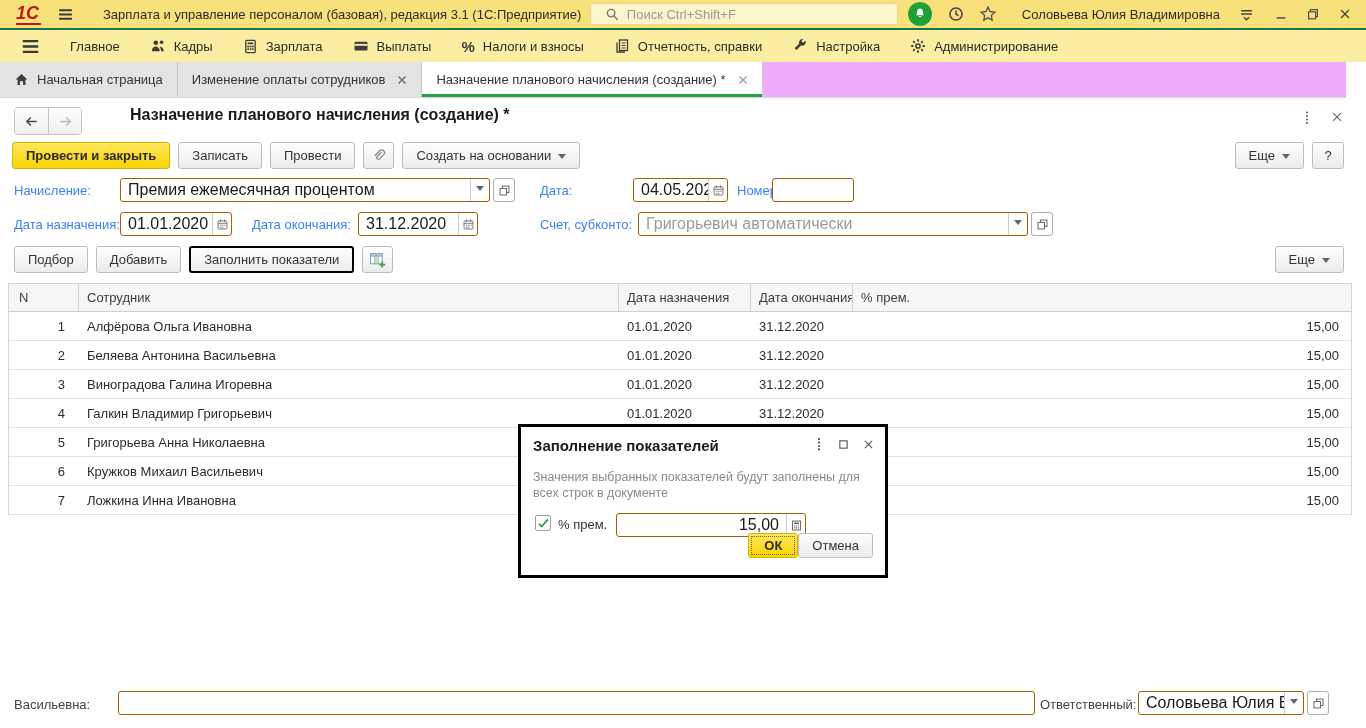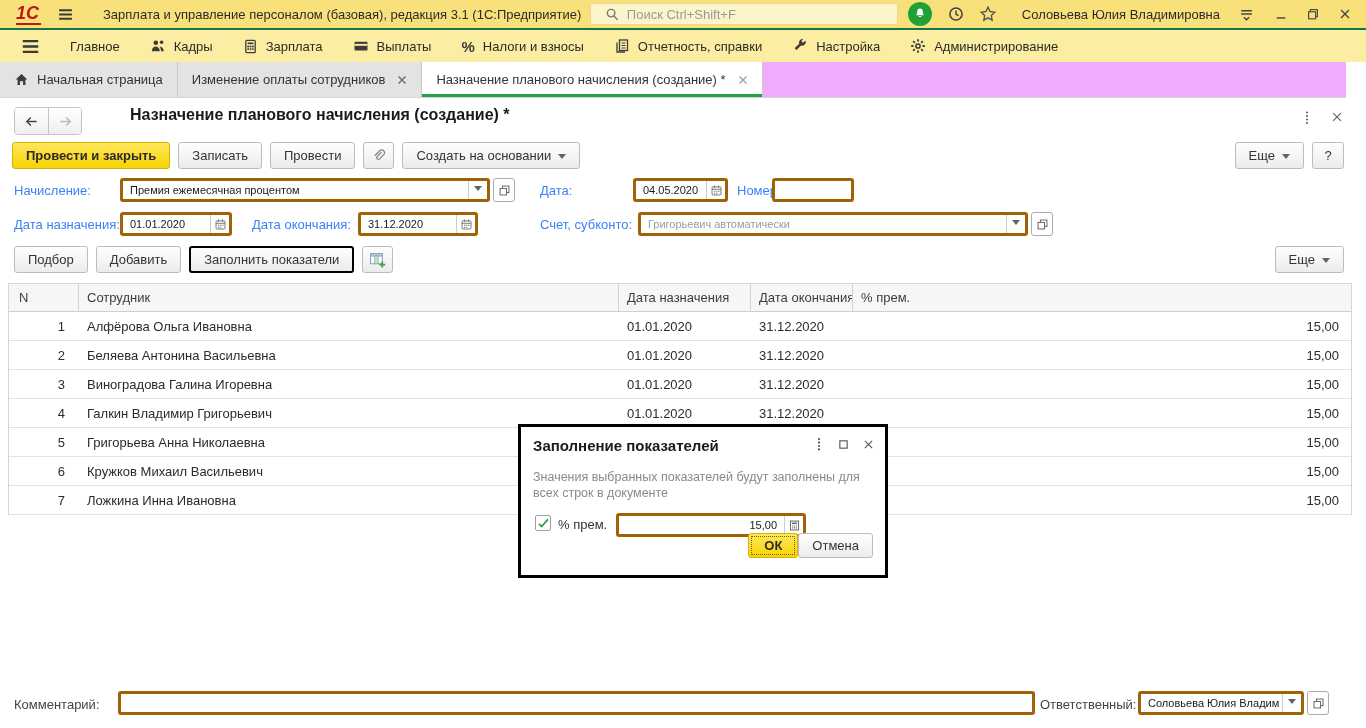--- a/index.html
+++ b/index.html
@@ -44,21 +44,21 @@
 
   
   .btn{display:inline-flex;align-items:center;justify-content:center;height:27px;padding:8px 13px;
        background:linear-gradient(#fefefe,#ececec);border:1px solid #bdbdbd;border-radius:3px;
        font-size:13px;color:#333;white-space:nowrap;cursor:default;}
   .btn-yellow{background:linear-gradient(#ffe65c,#f8d403);border-color:#d2b300;font-weight:bold;color:#2b2b2b;}
   .btn-hl{border:2px solid #000;}
   .caret{width:0;height:0;border:4px solid transparent;border-top:5px solid #5c6670;margin:5px 0 0 7px;}
   .flabel{position:absolute;color:#3b82f6;white-space:nowrap;}
   .input{position:absolute;display:flex;align-items:stretch;height:24px;background:#fff;
-         border:3px solid #a16207;border-radius:3px;font-size:11px;}
+         border:1px solid #a16207;border-radius:3px;font-size:16px;}
   .input .val{flex:1;display:flex;align-items:center;padding:0 7px;color:#1a1a1a;
               white-space:nowrap;overflow:hidden;}
   .input .val.num{justify-content:flex-end;}
   .input .val.ph{color:#9b9b9b;}
   .input .cellbtn{width:19px;border-left:1px solid #c9ccd0;display:flex;align-items:center;justify-content:center;}
   .sqbtn{position:absolute;width:22px;height:24px;background:#fff;border:1px solid #a8adb3;
          border-radius:3px;display:flex;align-items:center;justify-content:center;}
 
   
   .navgrp{position:absolute;left:14px;top:107px;display:flex;border:1px solid #c3c3c3;border-radius:4px;overflow:hidden;}
@@ -512,21 +512,21 @@
             </g>
           </svg>
       </span>
     </div>
     <div class="dlg-btns">
       <span class="btn btn-yellow btn-ok" style="height:25px;">ОК</span>
       <span class="btn btn-cancel" style="height:25px;">Отмена</span>
     </div>
   </div>
 
-  <span class="footer-label" style="left:14px;top:697px;">Комментарий:</span>
+  <span class="footer-label" style="left:14px;top:697px;">Васильевна:</span>
   <div class="input" style="left:118px;top:691px;width:917px;">
     <span class="val"></span>
   </div>
   <span class="footer-label" style="left:1040px;top:697px;">Ответственный:</span>
   <div class="input" style="left:1138px;top:691px;width:166px;">
     <span class="val">Соловьева Юлия Владим</span>
     <span class="cellbtn">
         <span class="caret" style="margin:0;"></span>
       </span>
   </div>

